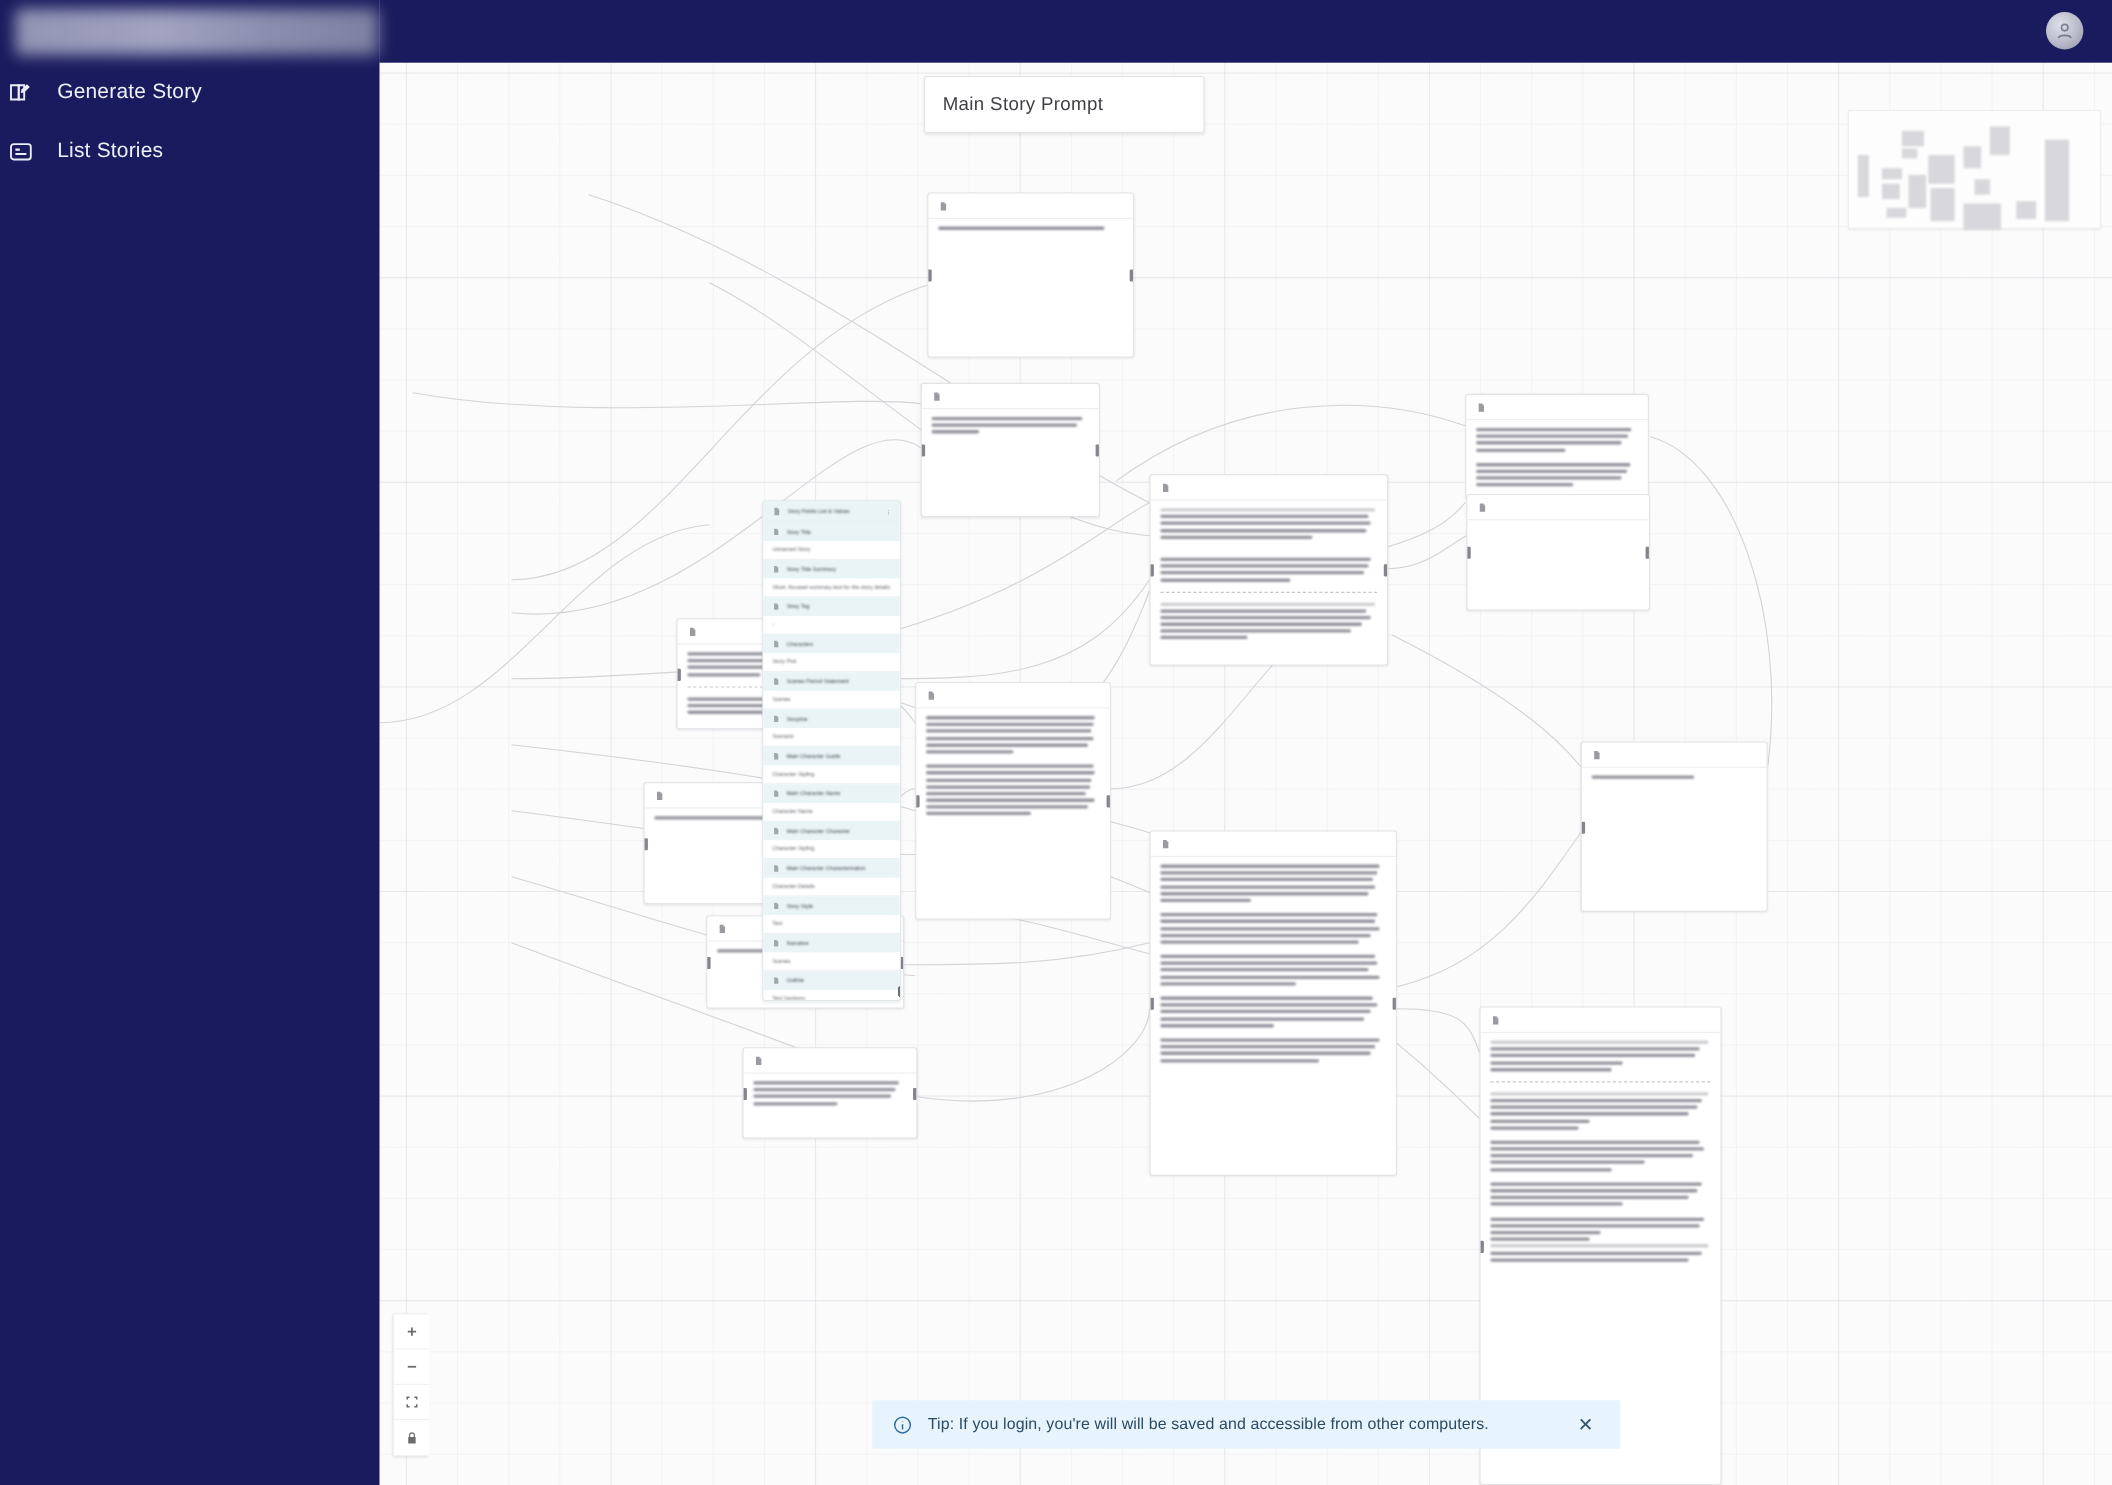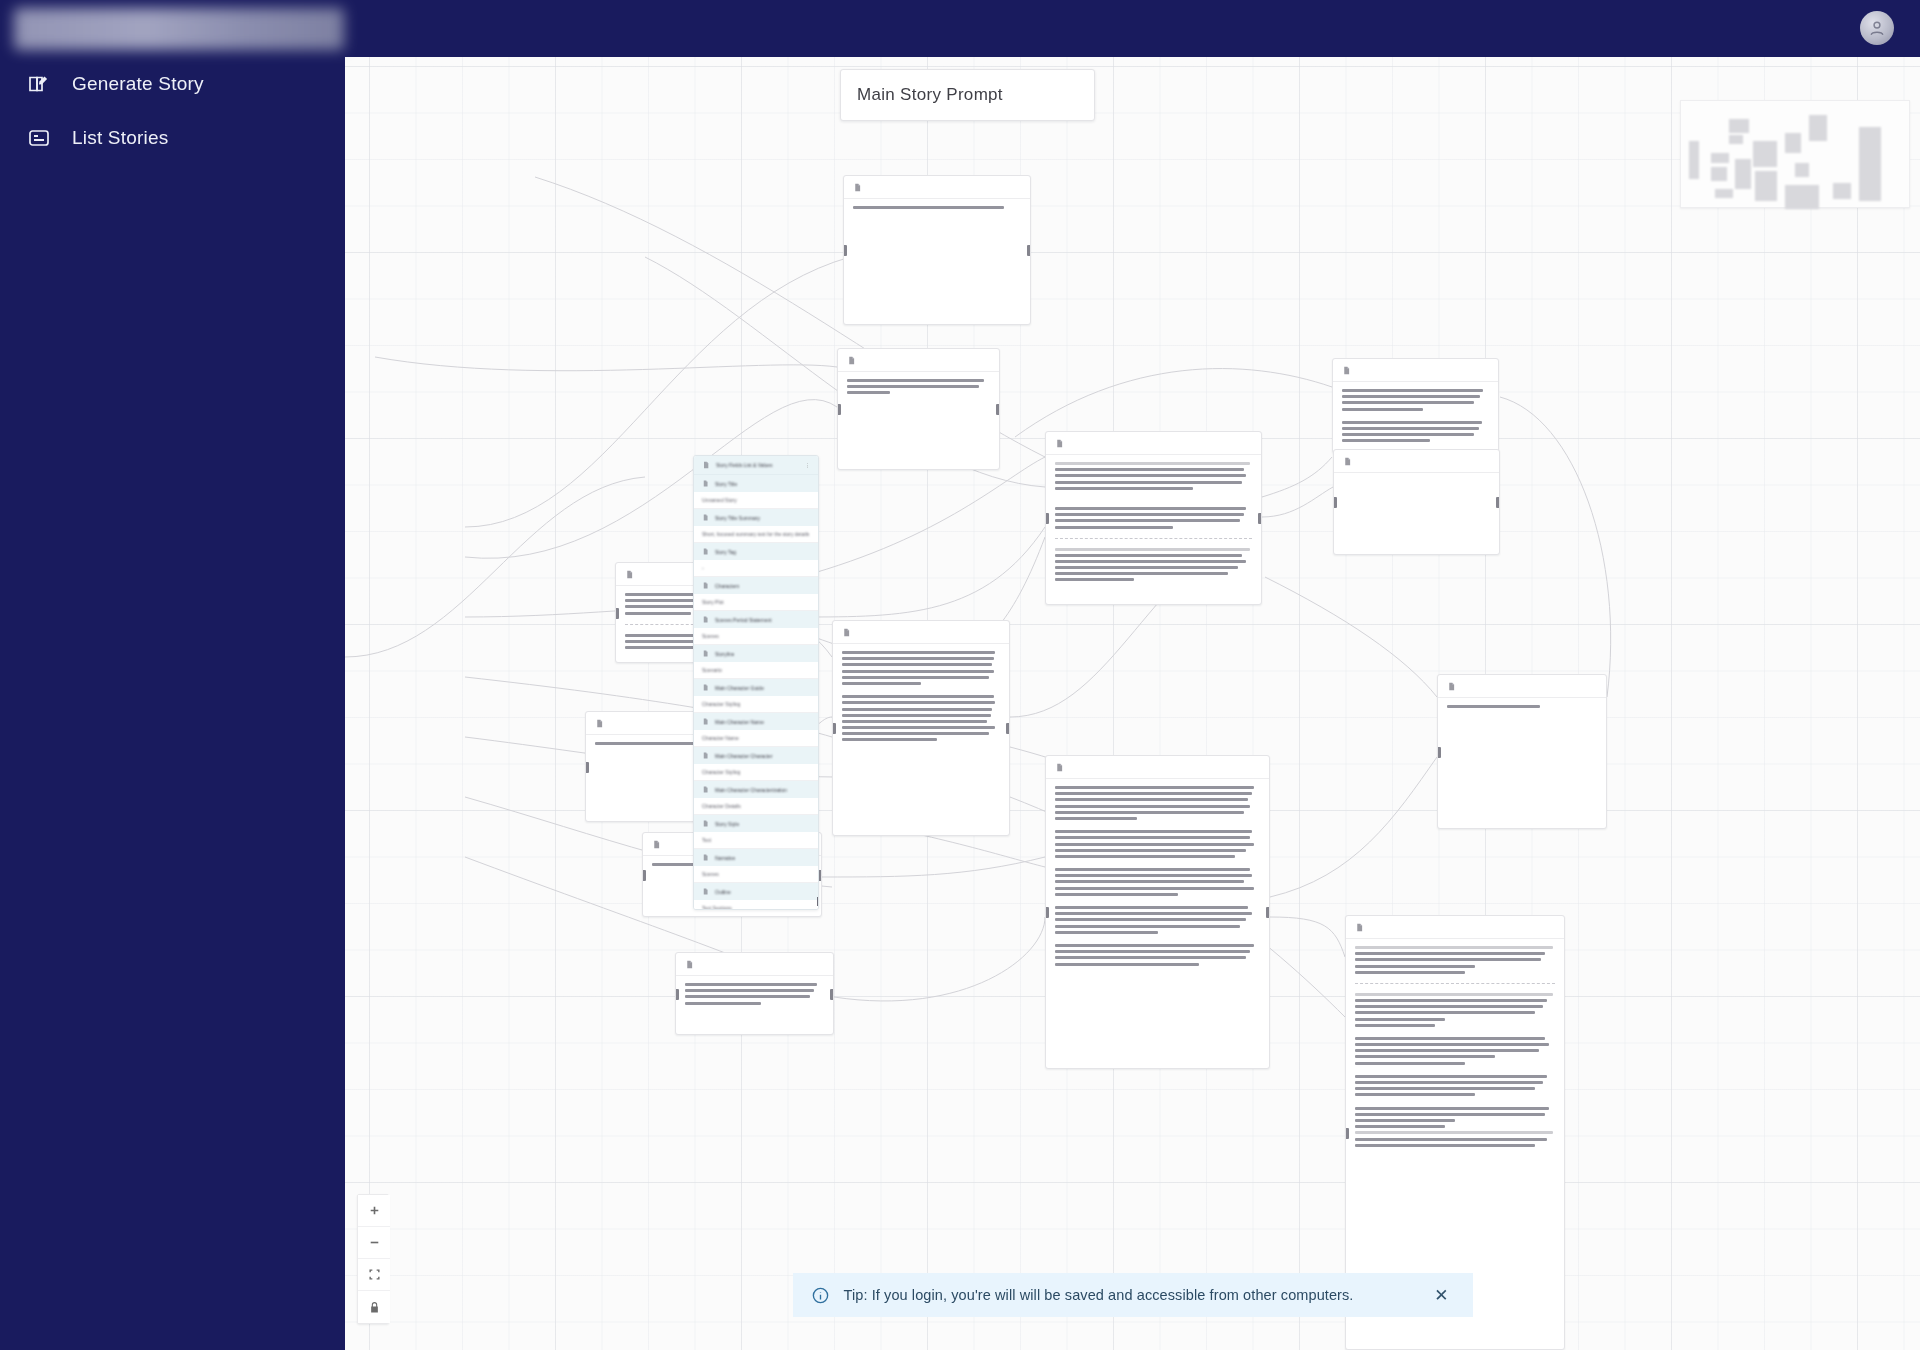--- a/index.html
+++ b/index.html
@@ -22,21 +22,21 @@
     height:57px; width:100%; position:relative;
     background:#191b5e;
   }
   #brand-blur {
     position:absolute; left:14px; top:8px; width:330px; height:42px;
     background:linear-gradient(90deg,#a8aac4 0%, #babcd2 40%, #9fa2bd 70%, #8f92ae 100%);
     filter: blur(7px); opacity:.85; border-radius:4px;
   }
   .nav-item {
     display:flex; align-items:center; gap:18px;
-    height:54px; padding-left:24px; cursor:pointer; color:#e9eaf3;
+    height:54px; padding-left:4px; cursor:pointer; color:#e9eaf3;
   }
   .nav-icon {
     width:30px; height:30px; display:flex; align-items:center; justify-content:center;
     color:#eceef7; flex:none;
   }
   .nav-label { font-size:19px; letter-spacing:.2px; color:#eef0f8; filter: blur(.25px); }
 
   
   #topbar {
     position:absolute; left:345px; top:0; width:1575px; height:57px;

